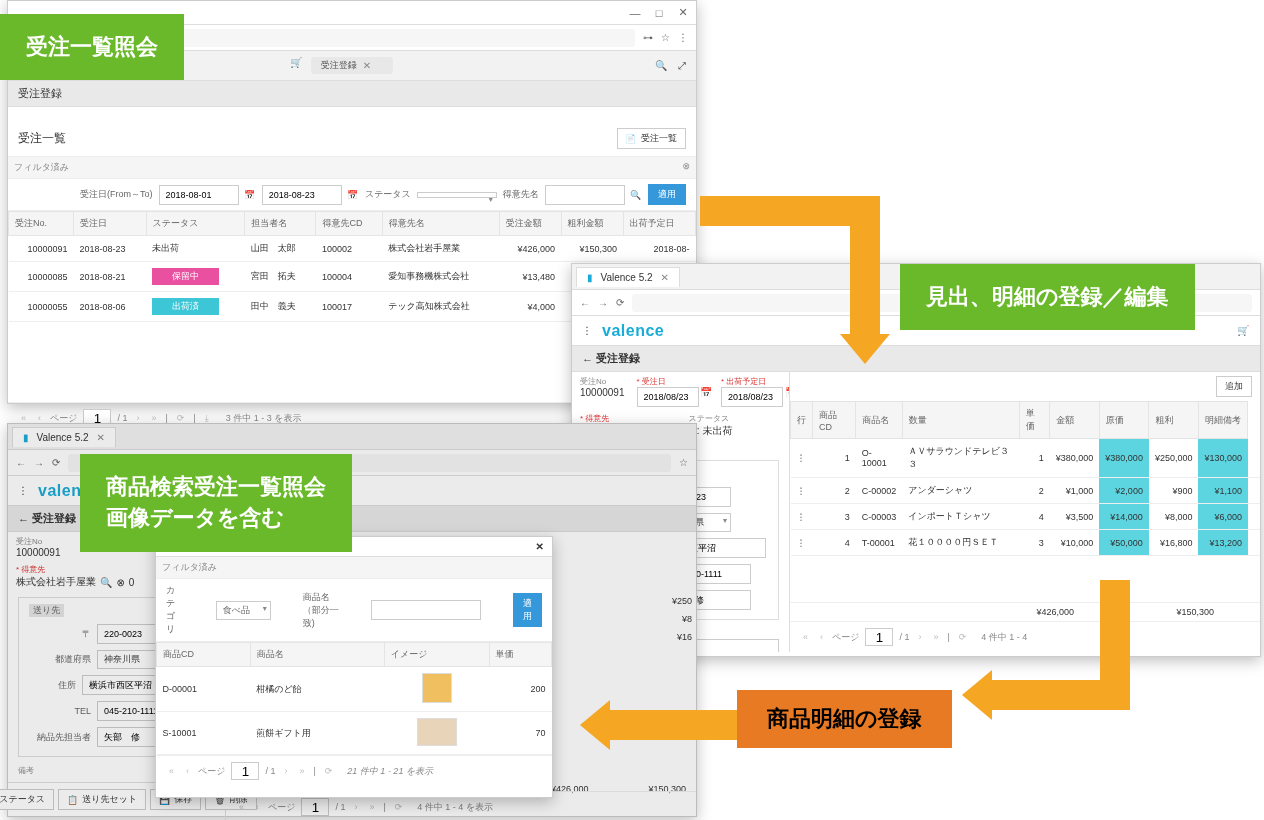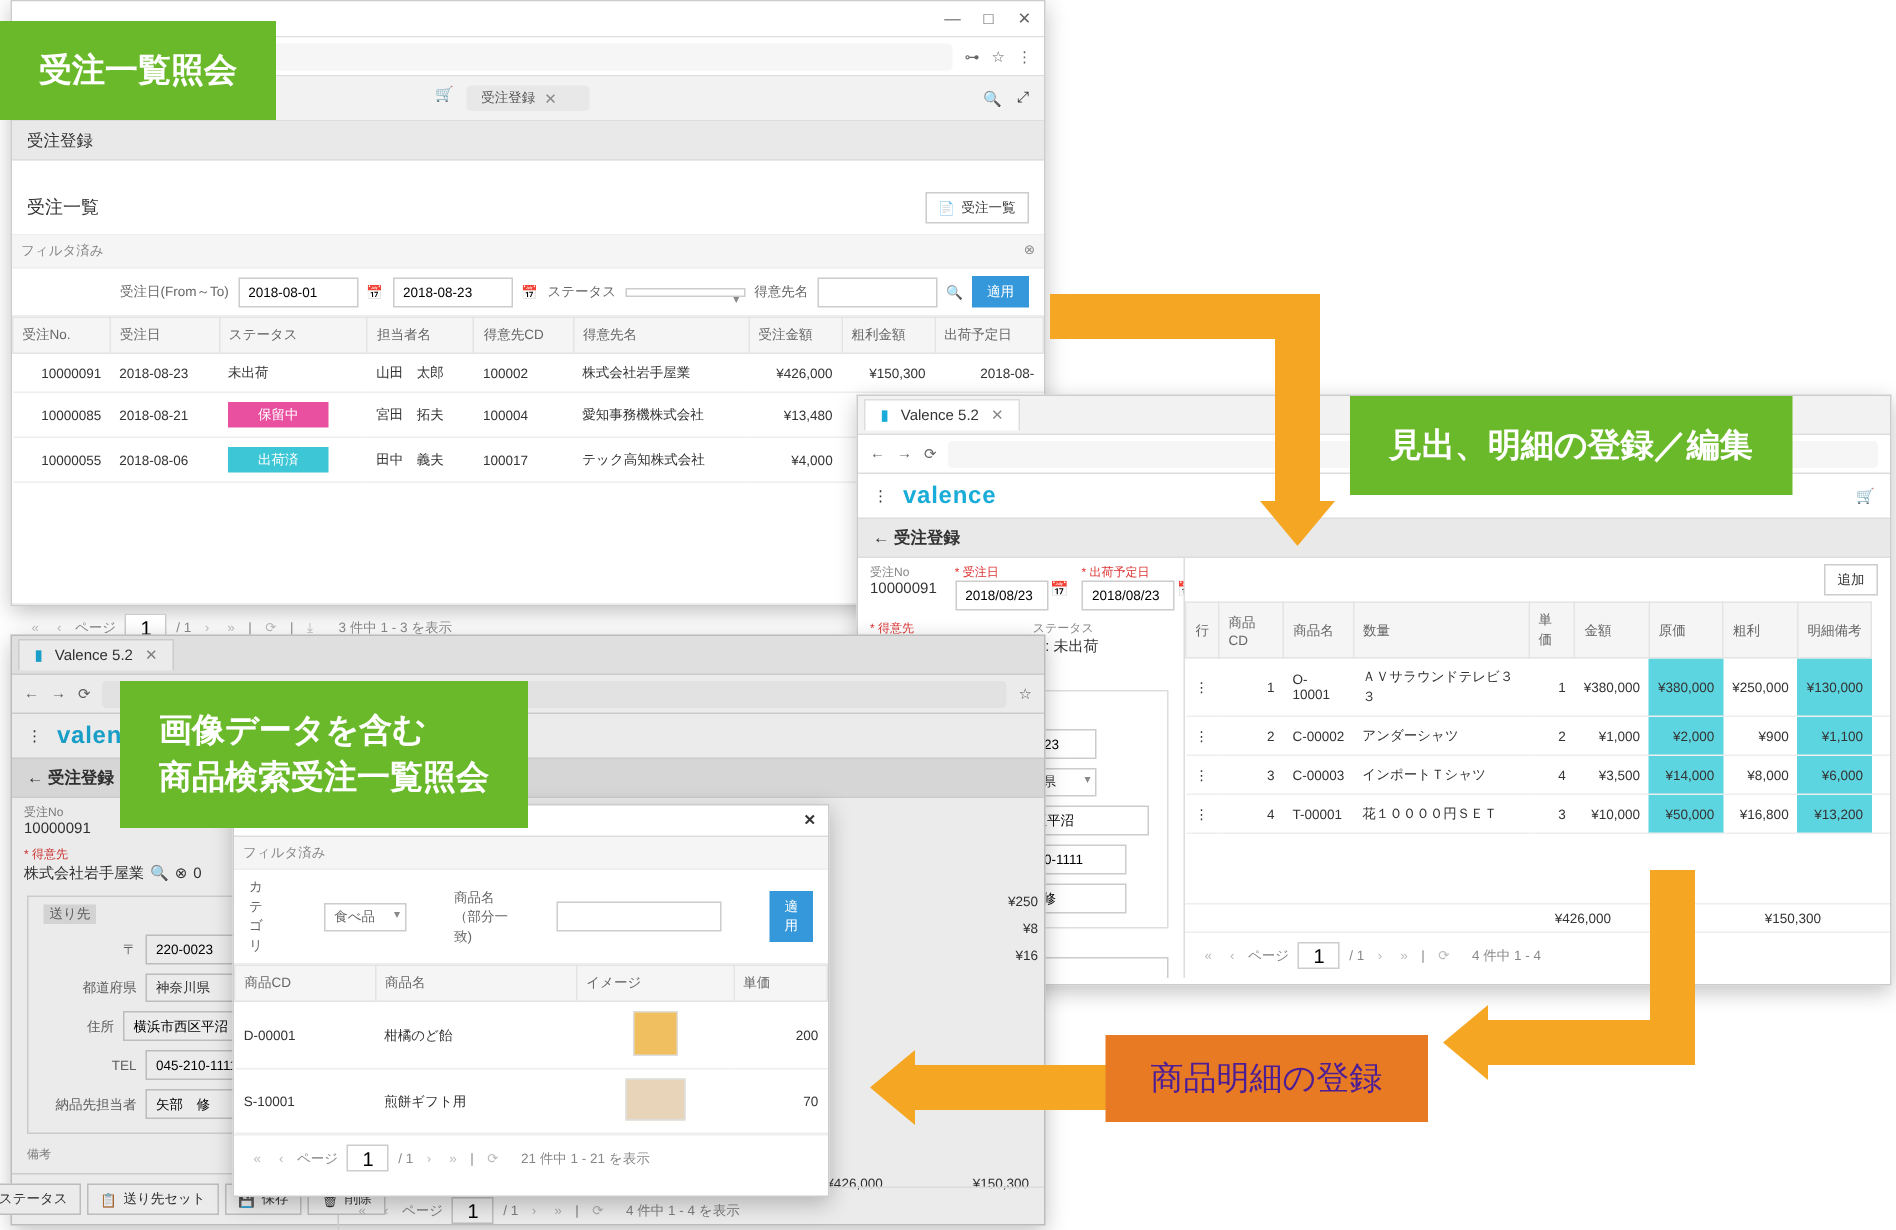--- a/index.html
+++ b/index.html
@@ -1,20 +1,20 @@
 <!DOCTYPE html>
 <html><head>
 <meta charset="utf-8">
 <style>
   * { box-sizing: border-box; margin: 0; padding: 0; }
   body { font-family: "Meiryo", "Hiragino Sans", sans-serif; background: #fff; width: 1264px; height: 820px; position: relative; overflow: hidden; font-size: 10px; color: #333; }
   
   
   .callout-green { position: absolute; background: #6ab92a; color: #fff; font-size: 22px; font-weight: bold; padding: 18px 26px; z-index: 100; }
-  .callout-orange { position: absolute; background: #e87a24; color: #4c1d95; font-size: 22px; font-weight: normal; padding: 14px 30px; z-index: 100; }
+  .callout-orange { position: absolute; background: #e87a24; color: #000000; font-size: 22px; font-weight: bold; padding: 14px 30px; z-index: 100; }
   
   
   .arrow { position: absolute; z-index: 90; }
   .arrow-shaft { background: #f5a623; position: absolute; }
   .arrow-head { width: 0; height: 0; position: absolute; }
   
   
   .window { position: absolute; background: #fff; border: 1px solid #ccc; box-shadow: 0 4px 14px rgba(0,0,0,0.25); }
   .titlebar { height: 24px; background: #fff; border-bottom: 1px solid #ddd; display: flex; justify-content: flex-end; align-items: center; padding: 0 6px; gap: 10px; color: #666; }
   .win-btn { width: 14px; height: 14px; display: inline-flex; align-items: center; justify-content: center; font-size: 11px; }
@@ -504,29 +504,29 @@
   <div class="pager">
     <span class="pg-btn">«</span>
     <span class="pg-btn">‹</span>
     <span>ページ</span>
     <input class="pg-input" value="1" style="">
     <span>/ 1</span>
     <span class="pg-btn">›</span>
     <span class="pg-btn">»</span>
     <span>|</span>
       <span class="pg-btn">⟳</span>
-    <span style="margin-left:6px;">21 件中 1 - 21 を表示</span>
+    <span style="margin-left:6px;font-style:italic;">21 件中 1 - 21 を表示</span>
   </div>
 </div>
 
 <div class="callout-green" style="left:0; top:14px;">受注一覧照会</div>
 <div class="callout-green" style="left:900px; top:264px;">見出、明細の登録／編集</div>
 <div class="callout-green" style="left:80px; top:454px; line-height:1.4;">
+  <div>商品検索受注一覧照会</div>
   <div>画像データを含む</div>
-  <div>商品検索受注一覧照会</div>
 </div>
 <div class="callout-orange" style="left:737px; top:690px;">商品明細の登録</div>
 
 <div class="arrow" style="left:700px; top:196px; width:200px; height:180px;">
   <div class="arrow-shaft" style="left:0; top:0; width:180px; height:30px;"></div>
   <div class="arrow-shaft" style="left:150px; top:0; width:30px; height:140px;"></div>
   <div class="arrow-head" style="left:140px; top:138px; border-left:25px solid transparent; border-right:25px solid transparent; border-top:30px solid #f5a623;"></div>
 </div>
 
 <div class="arrow" style="left:970px; top:580px; width:180px; height:140px;">

